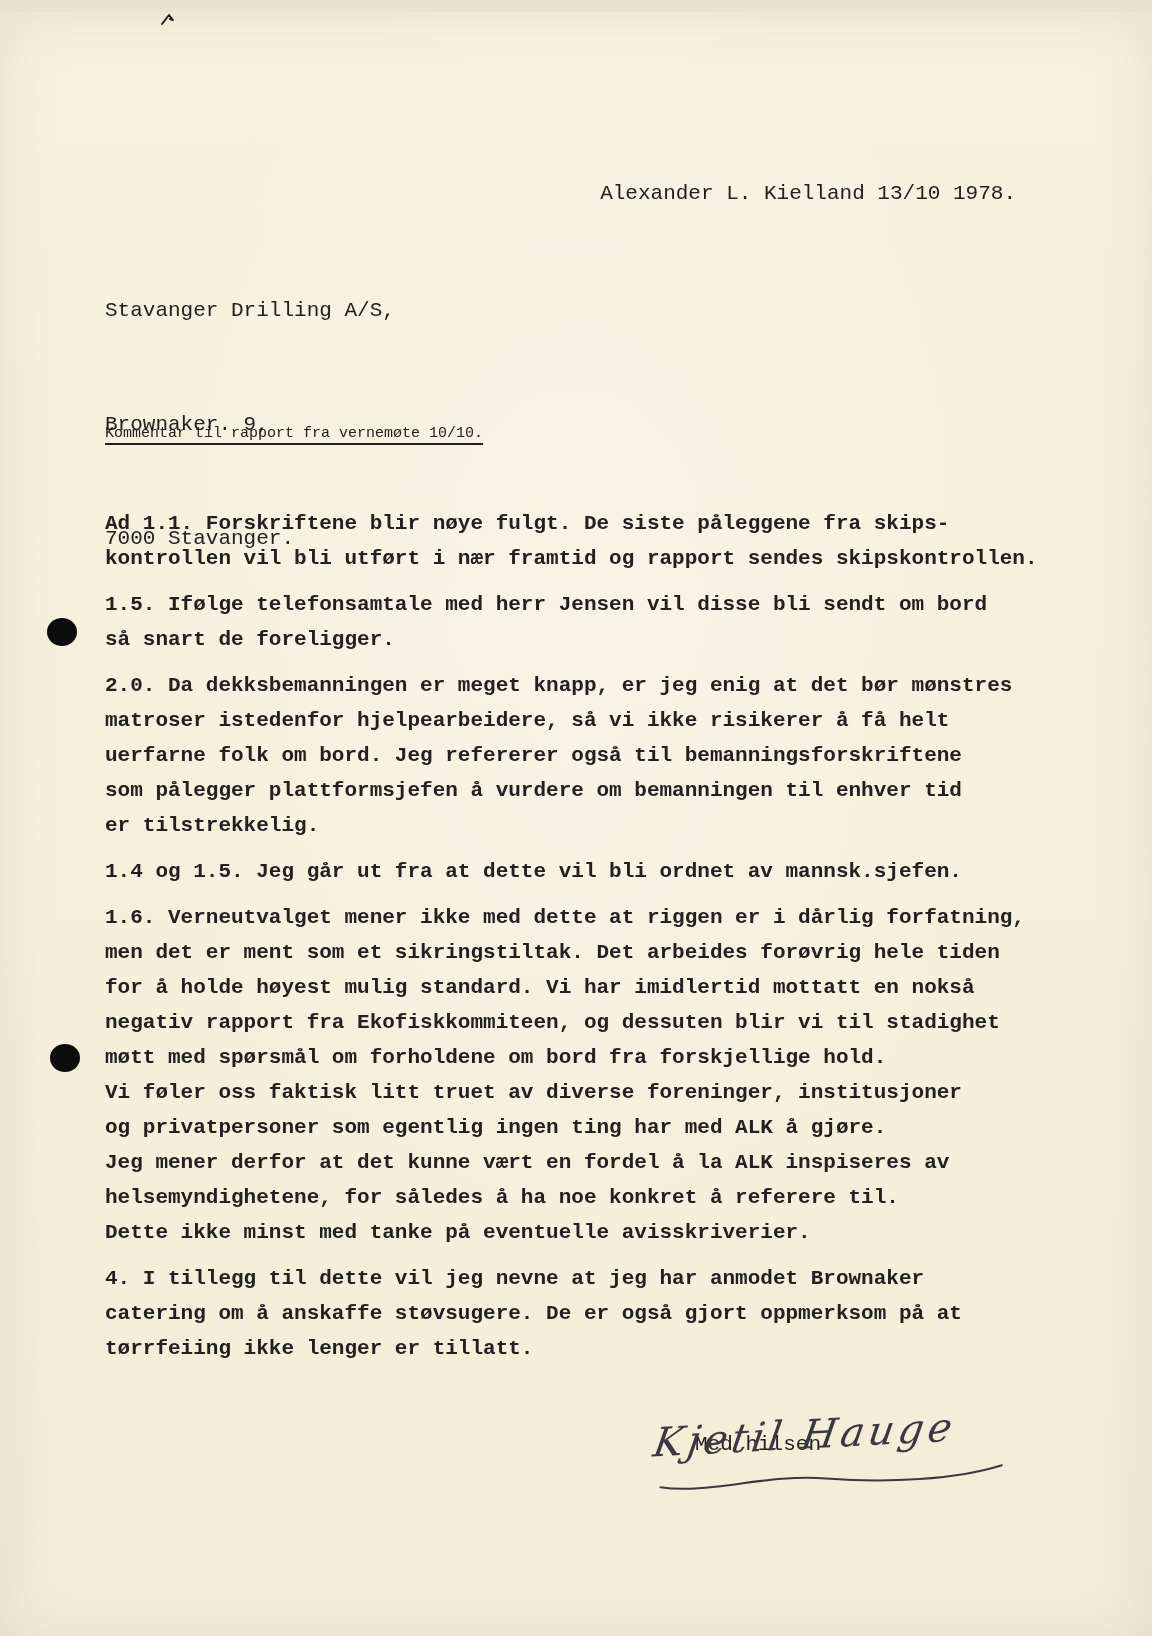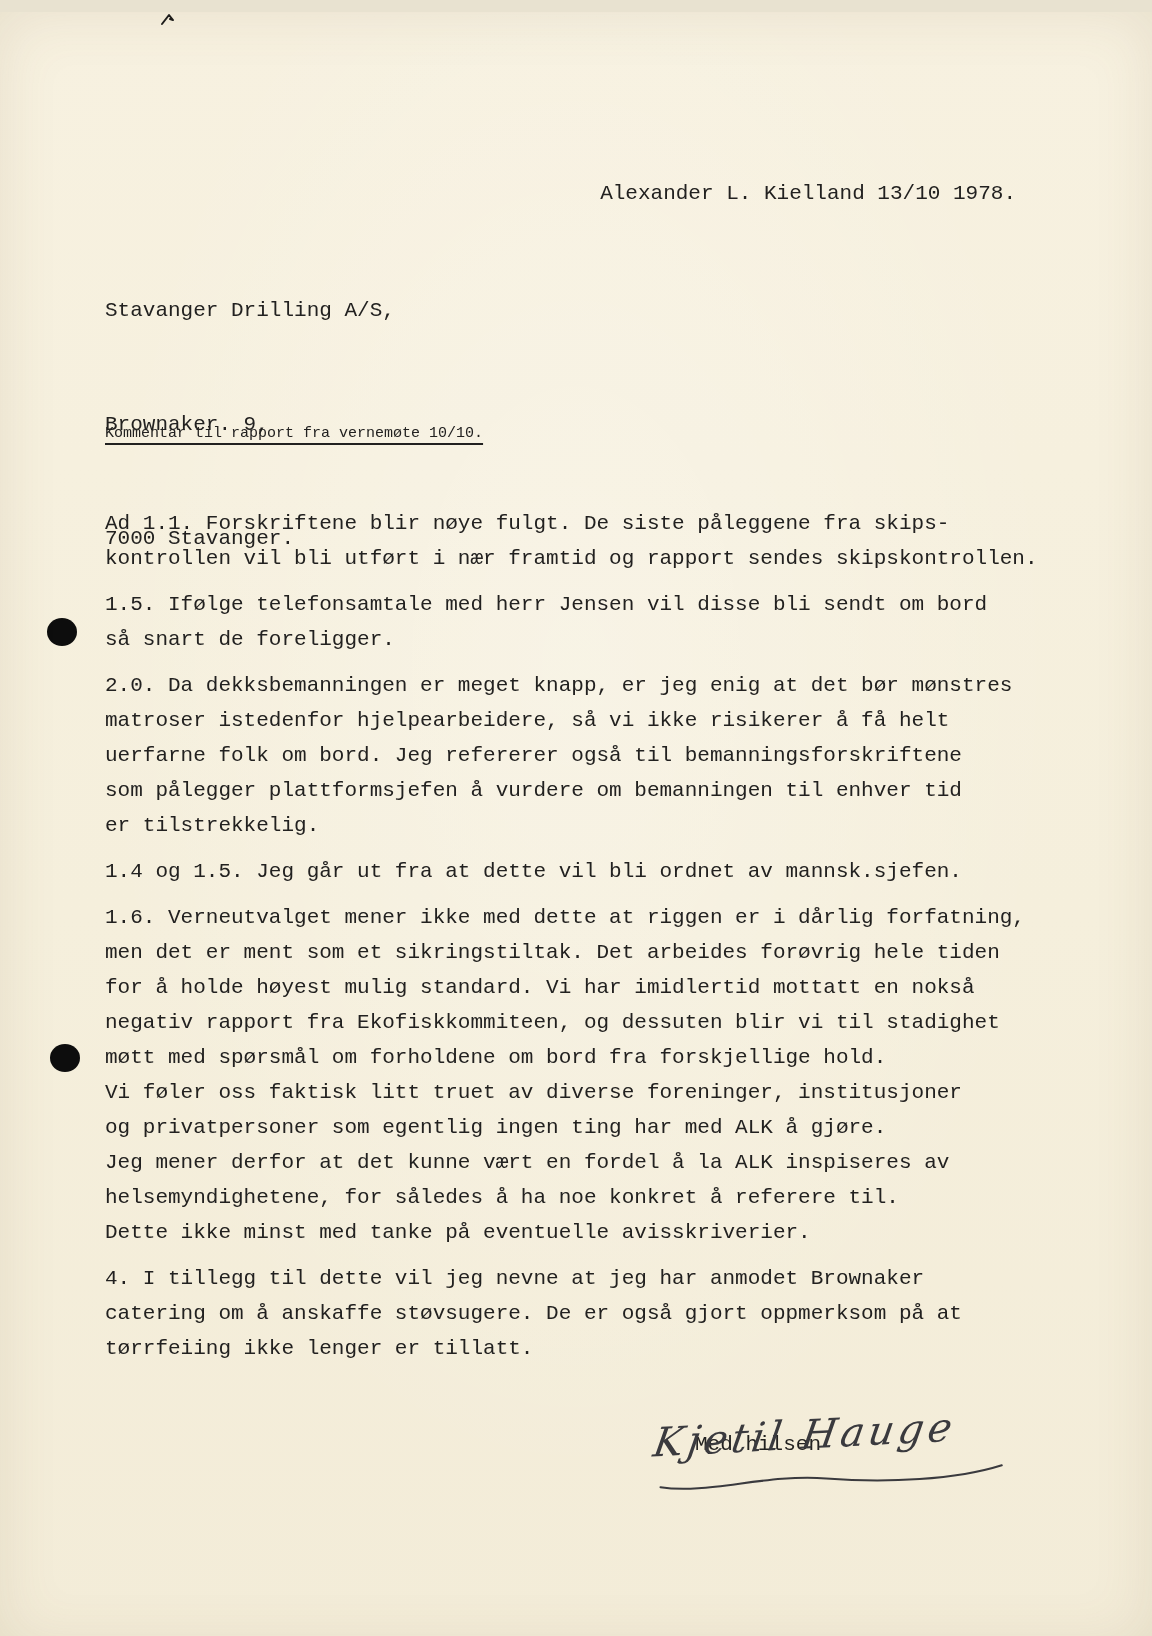--- a/index.html
+++ b/index.html
@@ -59,20 +59,21 @@
     position: absolute;
     top: 494px;
     left: 105px;
     width: 1010px;
     font-size: 21px;
     line-height: 35px;
   }
   .para {
     margin: 0 0 11px 0;
     white-space: pre-wrap;
+    font-weight: bold;
   }
   .closing {
     position: absolute;
     top: 1421px;
     left: 695px;
     font-size: 21px;
     white-space: pre;
   }
   .signature {
     position: absolute;

